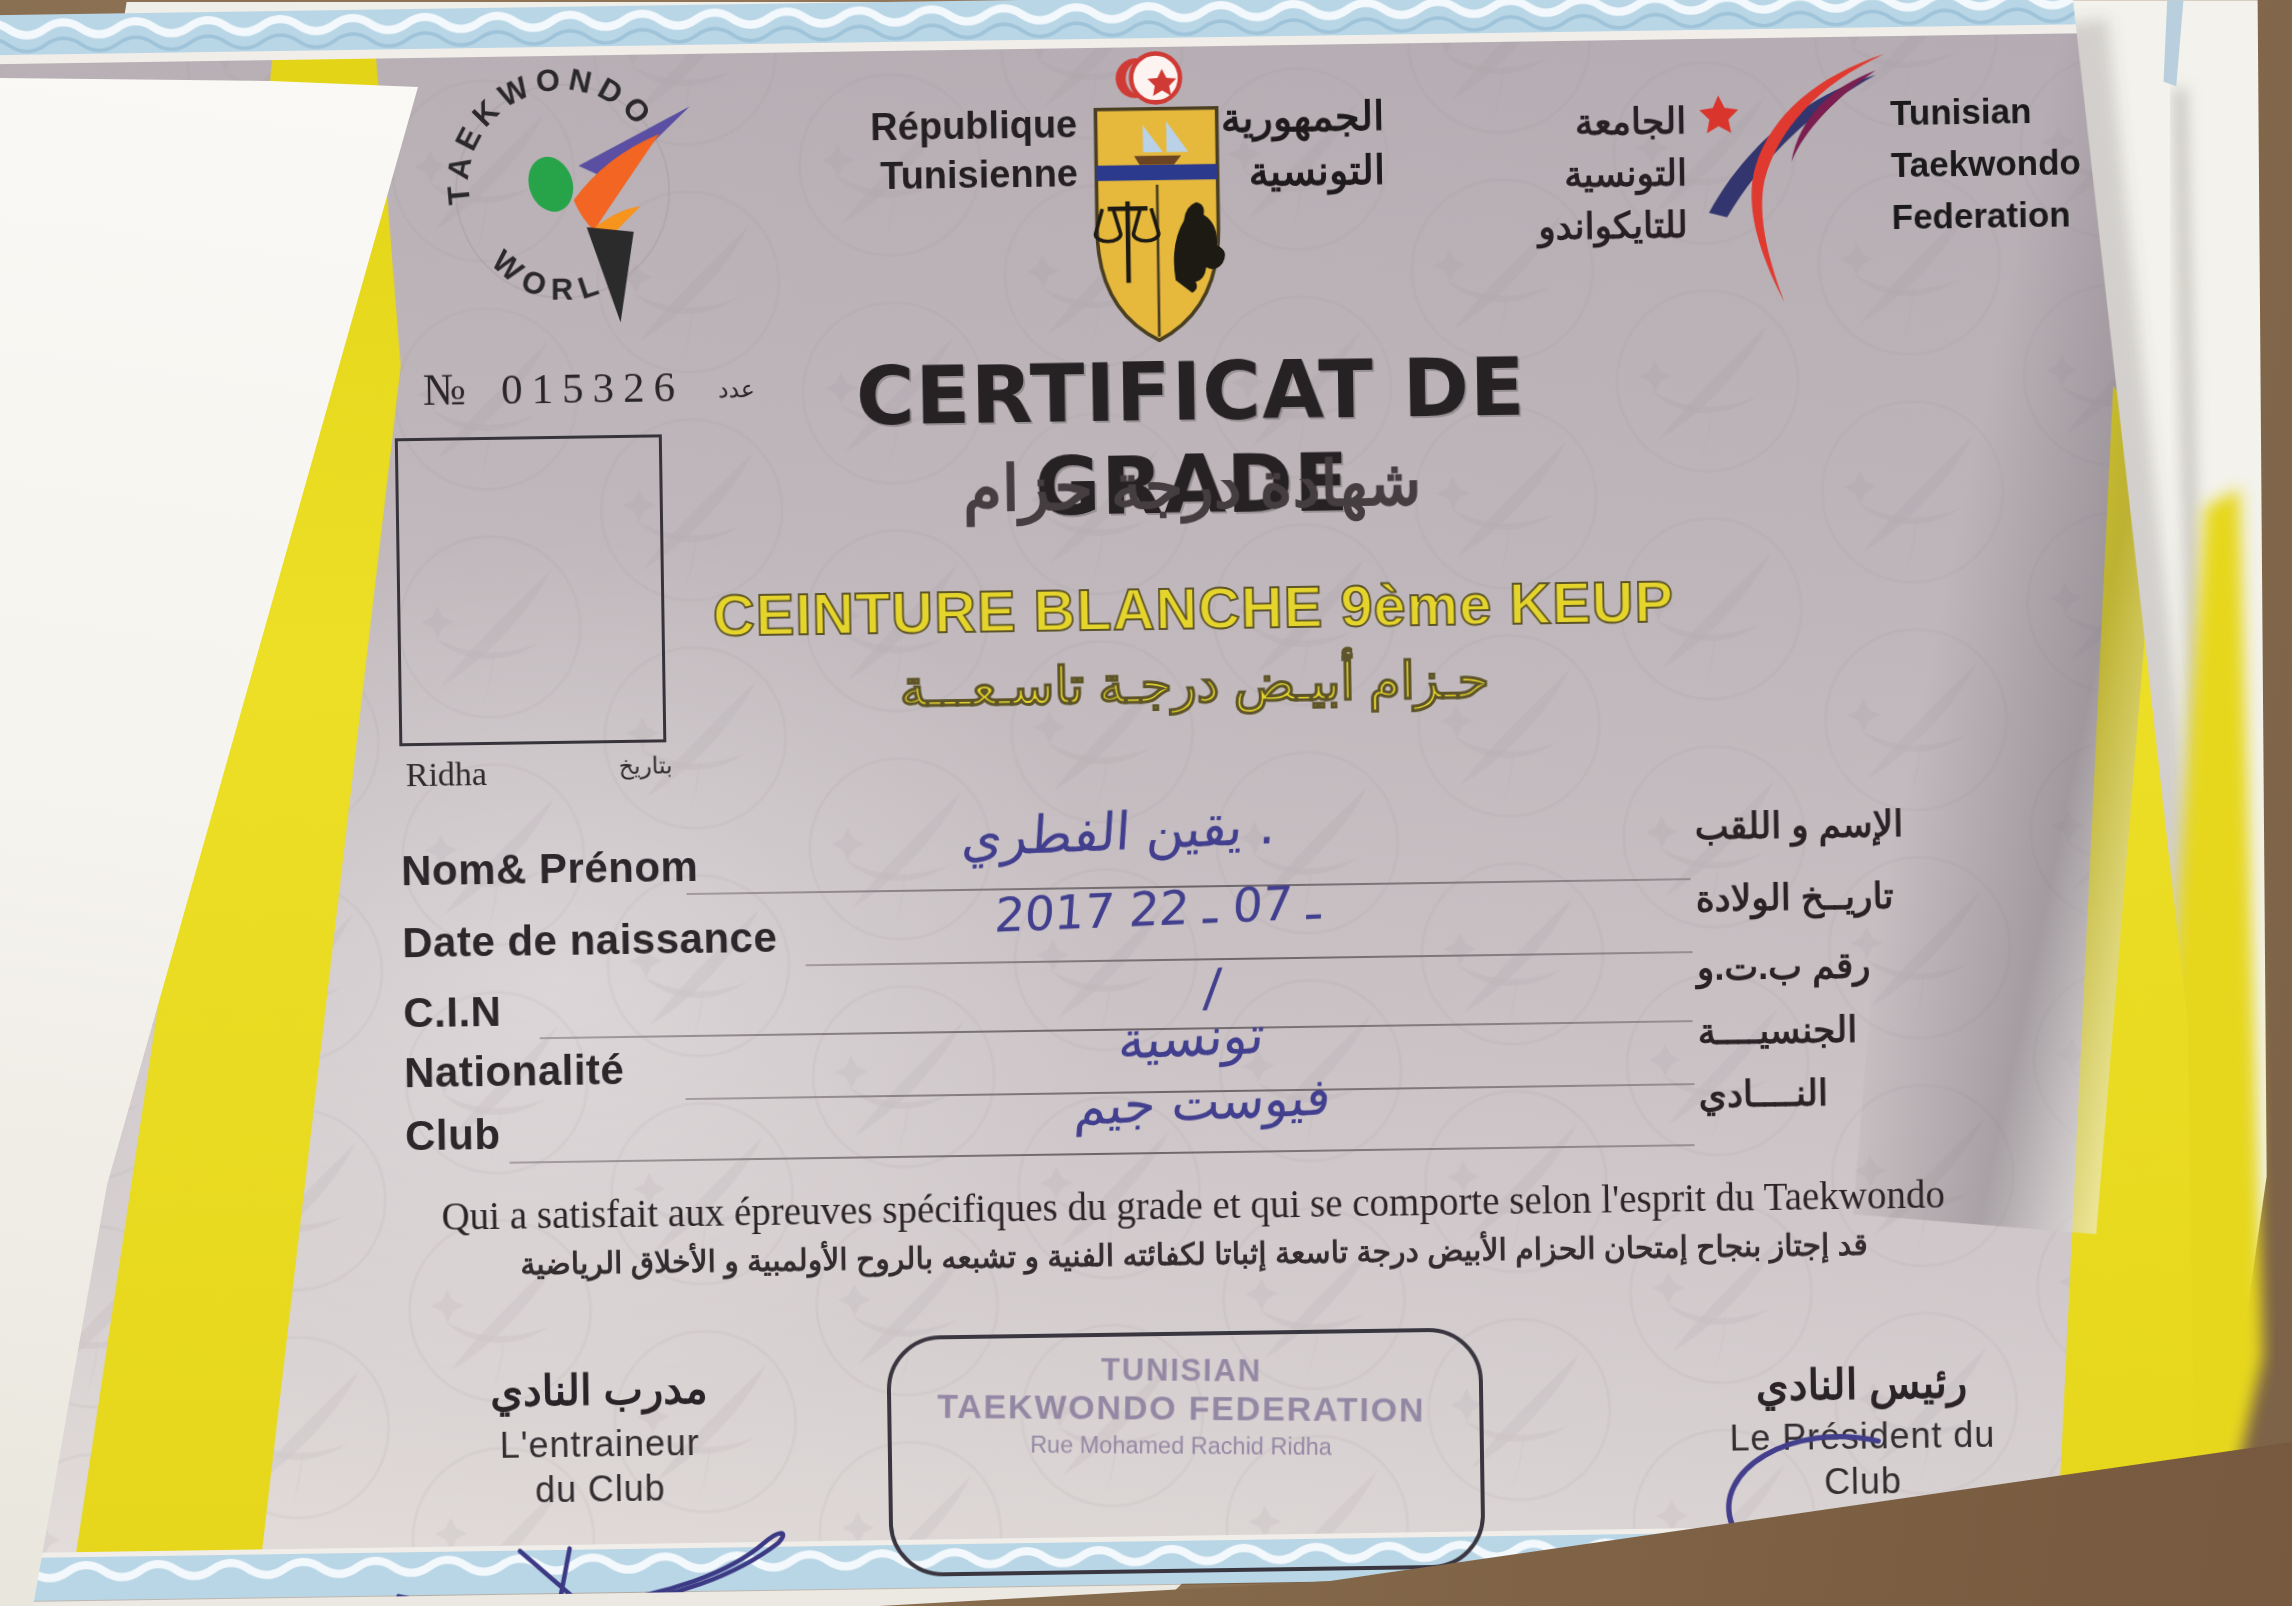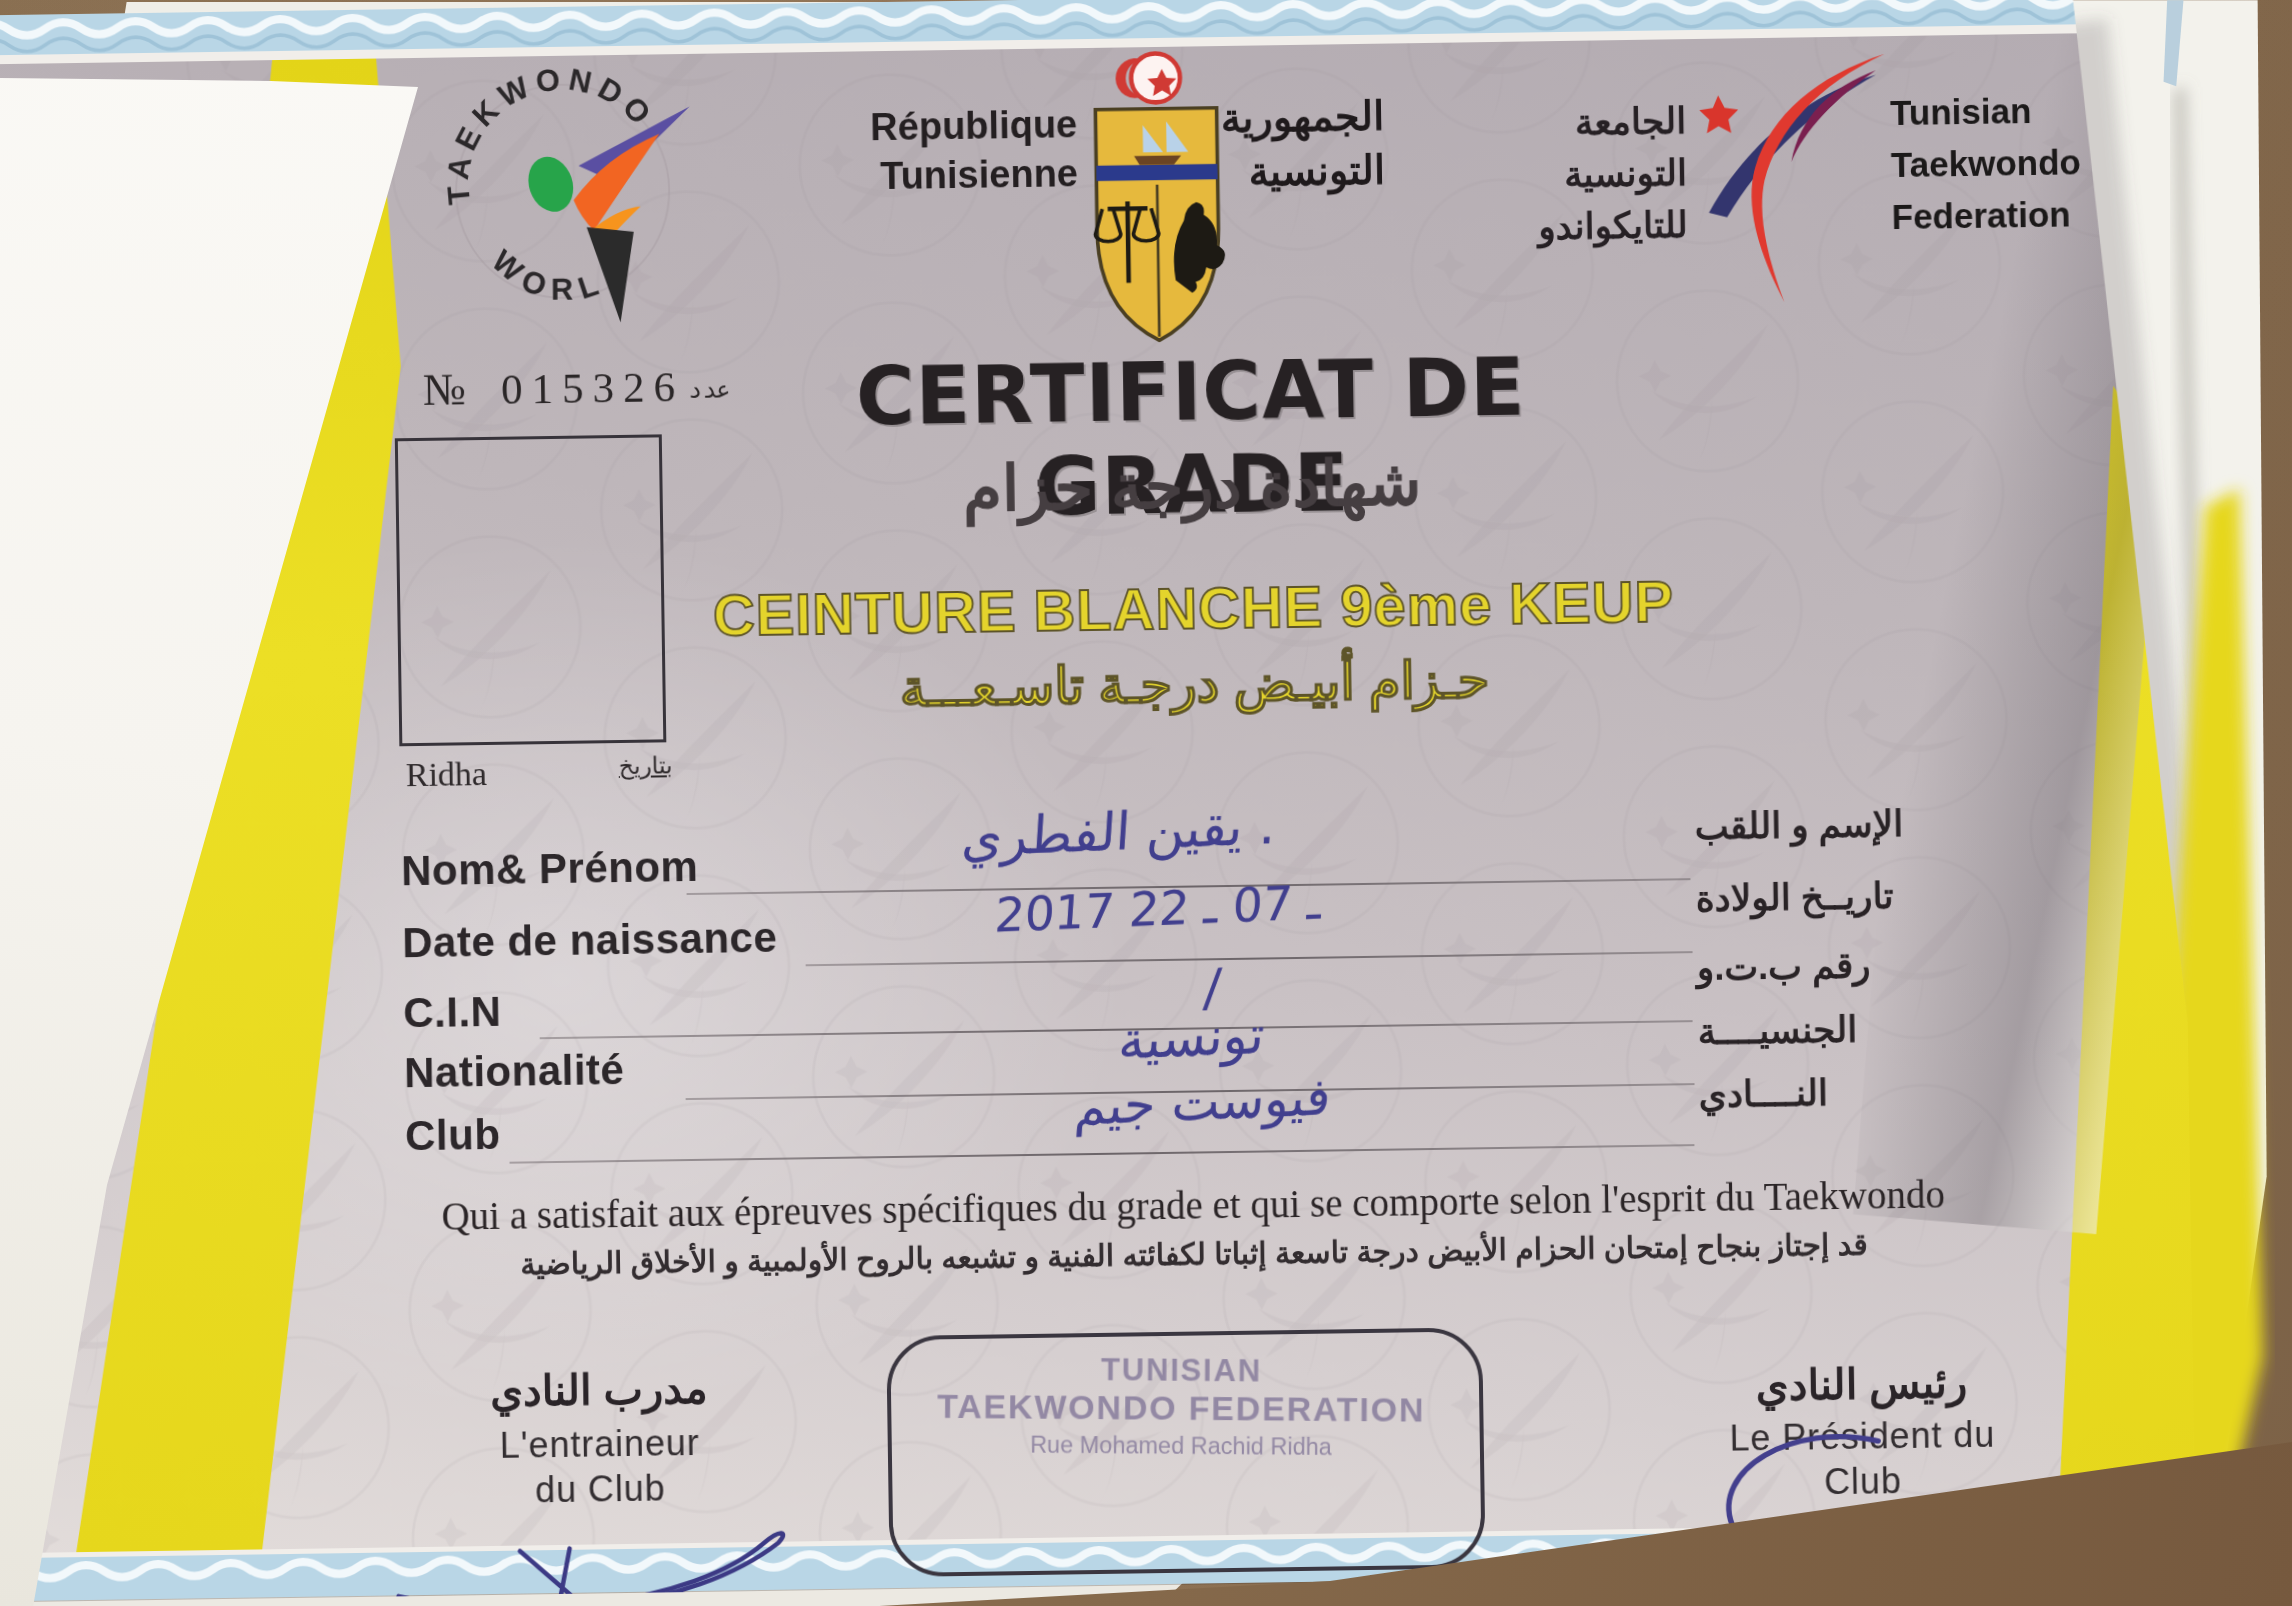--- a/index.html
+++ b/index.html
@@ -30,24 +30,24 @@
     transform:rotate(5.5deg);transform-origin:0 0;}
   .abs{position:absolute;}
   
   .rep-fr{left:850px;top:52px;width:253px;text-align:right;font-size:38px;line-height:49px;font-weight:700;color:#241f21;}
   .rep-ar{left:1256px;top:45px;width:154px;text-align:right;font-size:40px;line-height:54px;font-weight:700;color:#1f1a1c;direction:rtl;}
   .fed-ar{left:1549px;top:56px;width:163px;text-align:right;font-size:36px;line-height:52px;font-weight:700;color:#262024;direction:rtl;}
   .fed-en{left:1916px;top:51px;width:199px;text-align:left;font-size:35px;line-height:52px;font-weight:700;color:#1b1919;}
   
   .serial-no{left:445px;top:306px;font-family:"Liberation Serif",serif;font-size:45px;color:#2a2627;}
   .serial-num{left:523px;top:308px;font-family:"Liberation Serif",serif;font-size:43px;letter-spacing:9px;color:#2a2627;}
-  .serial-ar{left:710px;top:322px;font-size:23.5px;color:#2a2627;font-family:Liberation Mono, monospace;}
+  .serial-ar{left:740px;top:322px;font-size:23.5px;color:#2a2627;}
   .photo-box{left:416px;top:380px;width:261px;height:302px;border:3.6px solid #37333a;}
   .date-label{left:422px;top:698px;font-family:"Liberation Serif",serif;font-size:34px;color:#2e292b;}
-  .date-ar{left:635px;top:697px;font-size:23.5px;color:#2e292b;text-decoration:underline;}
+  .date-ar{left:635px;top:697px;font-size:23.5px;color:#2e292b;}
   
   .title-fr{left:706px;top:299px;width:1013px;text-align:center;font-size:80px;font-weight:800;
     font-family:"DejaVu Sans",sans-serif;letter-spacing:0.9px;color:#262123;text-shadow:1.8px 1.8px 0 rgba(40,35,37,.25);}
   .title-ar{left:706px;top:403px;width:1013px;text-align:center;font-size:63px;font-weight:700;color:#453e41;direction:rtl;}
   .grade-fr{left:669px;top:528px;width:1086px;text-align:center;font-size:58px;font-weight:700;
     color:#e4d42c;-webkit-text-stroke:1.8px #5d5429;letter-spacing:0.9px;}
   .grade-ar{left:669px;top:608px;width:1086px;text-align:center;font-size:51px;font-weight:700;
     color:#e4d42c;-webkit-text-stroke:1.4px #5d5429;direction:rtl;}
   
   .flabel{font-size:42px;font-weight:600;color:#2c272a;letter-spacing:0.5px;}

